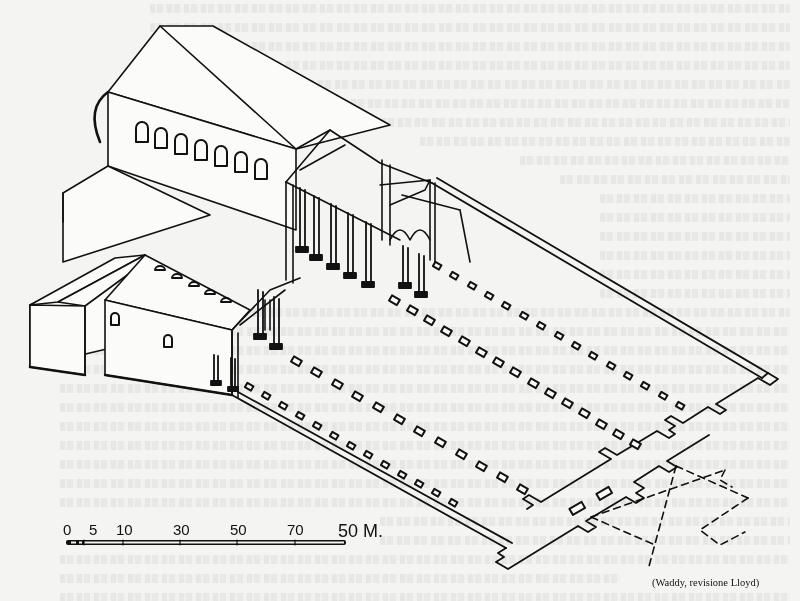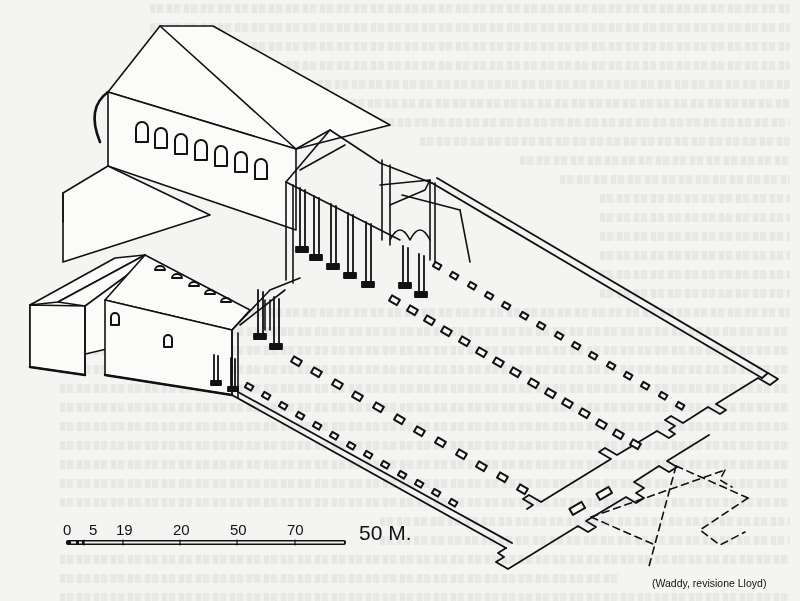--- a/index.html
+++ b/index.html
@@ -21,21 +21,21 @@
         rgba(160,160,160,0.14) 7px 13px, rgba(160,160,160,0.03) 13px 17px);
     }
     svg.drawing { position: absolute; left: 0; top: 0; }
     .scale-labels { position: absolute; left: 0; top: 0; width: 800px; height: 601px; }
     .scale-labels span {
       position: absolute; top: 521px;
       font-family: "Liberation Sans", sans-serif; font-size: 15px; color: #111;
     }
     .caption {
       position: absolute; left: 652px; top: 577px;
-      font-family: Liberation Sans, sans-serif; font-size: 10.5px; color: #111;
+      font-family: Liberation Serif, serif; font-size: 10.5px; color: #111;
     }
   </style>
 </head>
 <body>
 
 <div class="page">
 
   <div class="bleed">
 
     <div class="ln" style="left:150px;top:4px;width:640px"></div>
@@ -289,21 +289,21 @@
       <line x1="123" y1="540" x2="123" y2="545" stroke-width="1.2"></line>
       <line x1="180" y1="540" x2="180" y2="545" stroke-width="1.2"></line>
       <line x1="237" y1="540" x2="237" y2="545" stroke-width="1.2"></line>
       <line x1="295" y1="540" x2="295" y2="545" stroke-width="1.2"></line>
     </g>
   </svg>
 
   <div class="scale-labels">
     <span style="left:63px">0</span>
     <span style="left:89px">5</span>
-    <span style="left:116px">19</span>
-    <span style="left:173px">20</span>
+    <span style="left:116px">10</span>
+    <span style="left:173px">30</span>
     <span style="left:230px">50</span>
     <span style="left:287px">70</span>
-    <span style="left:359px;font-size:21px">50 M.</span>
+    <span style="left:338px;font-size:18px">50 M.</span>
   </div>
 
   <div class="caption">(Waddy, revisione Lloyd)</div>
 </div>
 
 </body></html>

